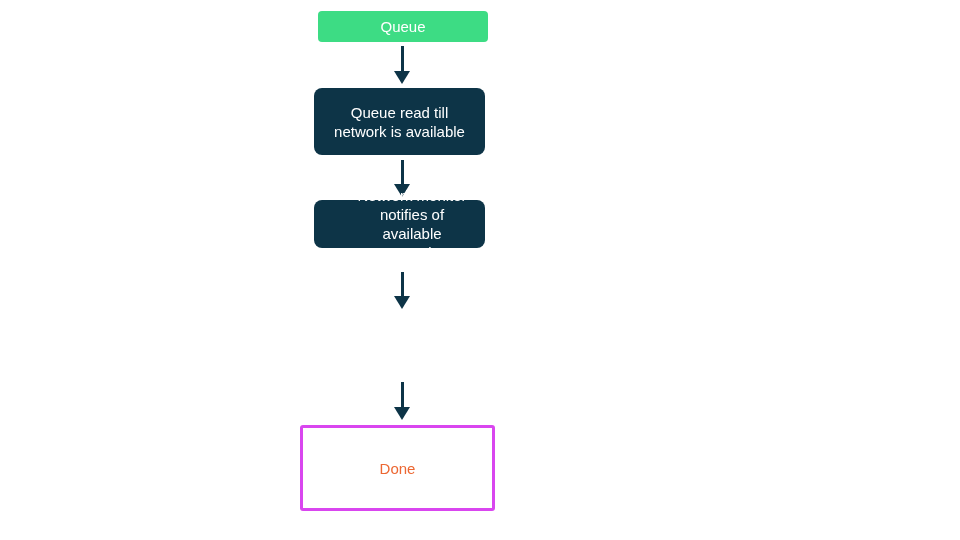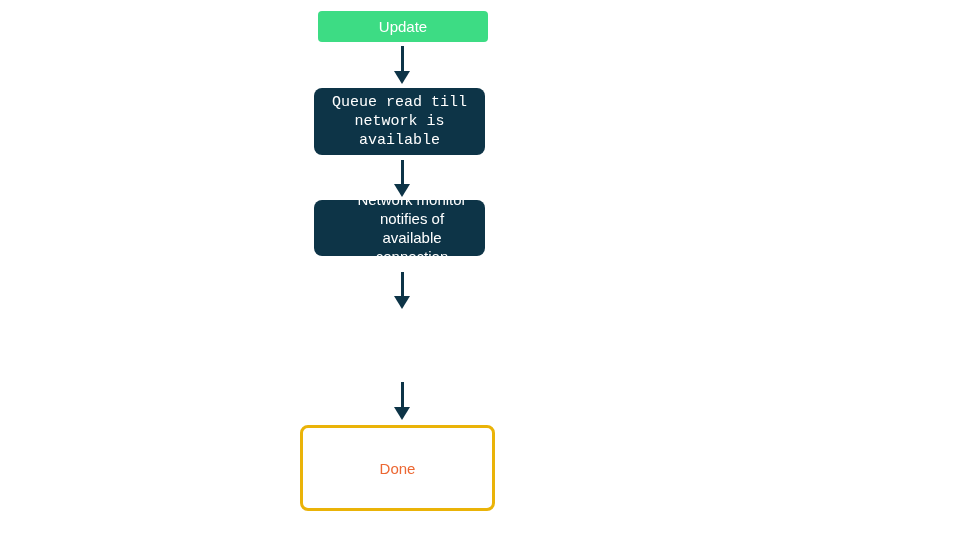--- a/index.html
+++ b/index.html
@@ -33,30 +33,30 @@
     border-radius: 4px;
   }
   .node-process {
     left: 314px;
     width: 171px;
     background: #0d3447;
     color: #ffffff;
     border-radius: 8px;
     padding: 5px 11px;
   }
-  .node-queue   { top: 88px;  height: 67px; font-family: Liberation Mono, monospace; }
-  .node-monitor { top: 200px; height: 56px; padding-left: 36px; }
+  .node-queue   { top: 88px;  height: 67px; }
+  .node-monitor { top: 200px; height: 48px; padding-left: 36px; }
   .node-update  { top: 312px; height: 67px; }
   .node-done {
     left: 300px; top: 425px;
     width: 195px; height: 86px;
     background: #ffffff;
-    border: 3px solid #eab308;
+    border: 3px solid #d946ef;
     color: #ec6732;
-    border-radius: 8px;
+    border-radius: 3px;
   }
   .arrow {
     position: absolute;
     left: 394px;
     width: 16px;
     display: flex;
     flex-direction: column;
     align-items: center;
   }
   .arrow .stem {
@@ -74,21 +74,21 @@
   .arrow-2 { top: 160px; height: 37px; }
   .arrow-3 { top: 272px; height: 37px; }
   .arrow-4 { top: 382px; height: 38px; }
 </style>
 </head>
 <body>
 
 <div class="canvas">
 
   <div class="node node-start">
-    <span>Update</span>
+    <span>Queue</span>
   </div>
 
   <div class="arrow arrow-1">
     <div class="stem"></div>
     <div class="head"></div>
   </div>
 
   <div class="node node-process node-queue">
     <span>Queue read till network is available</span>
   </div>

